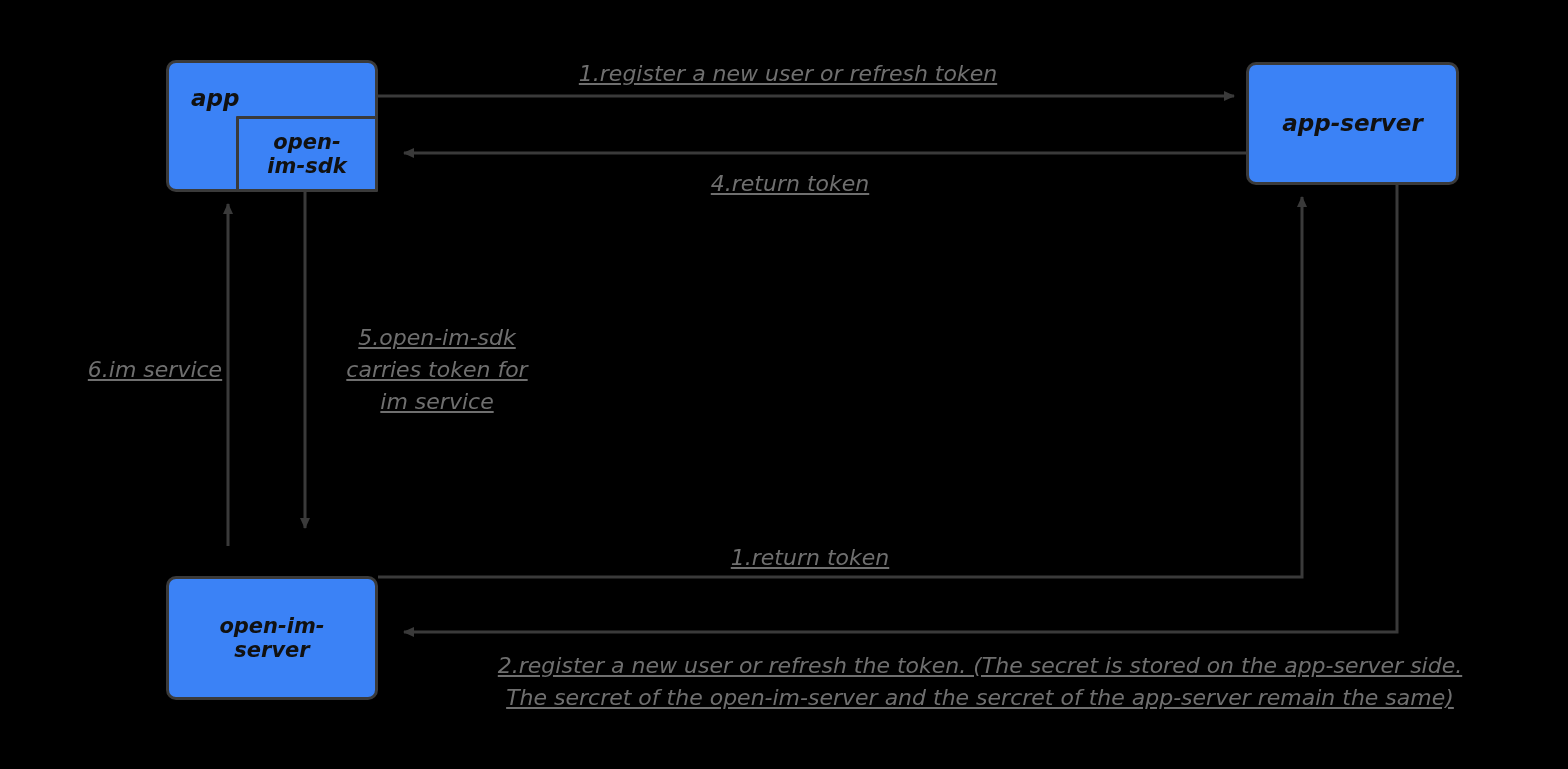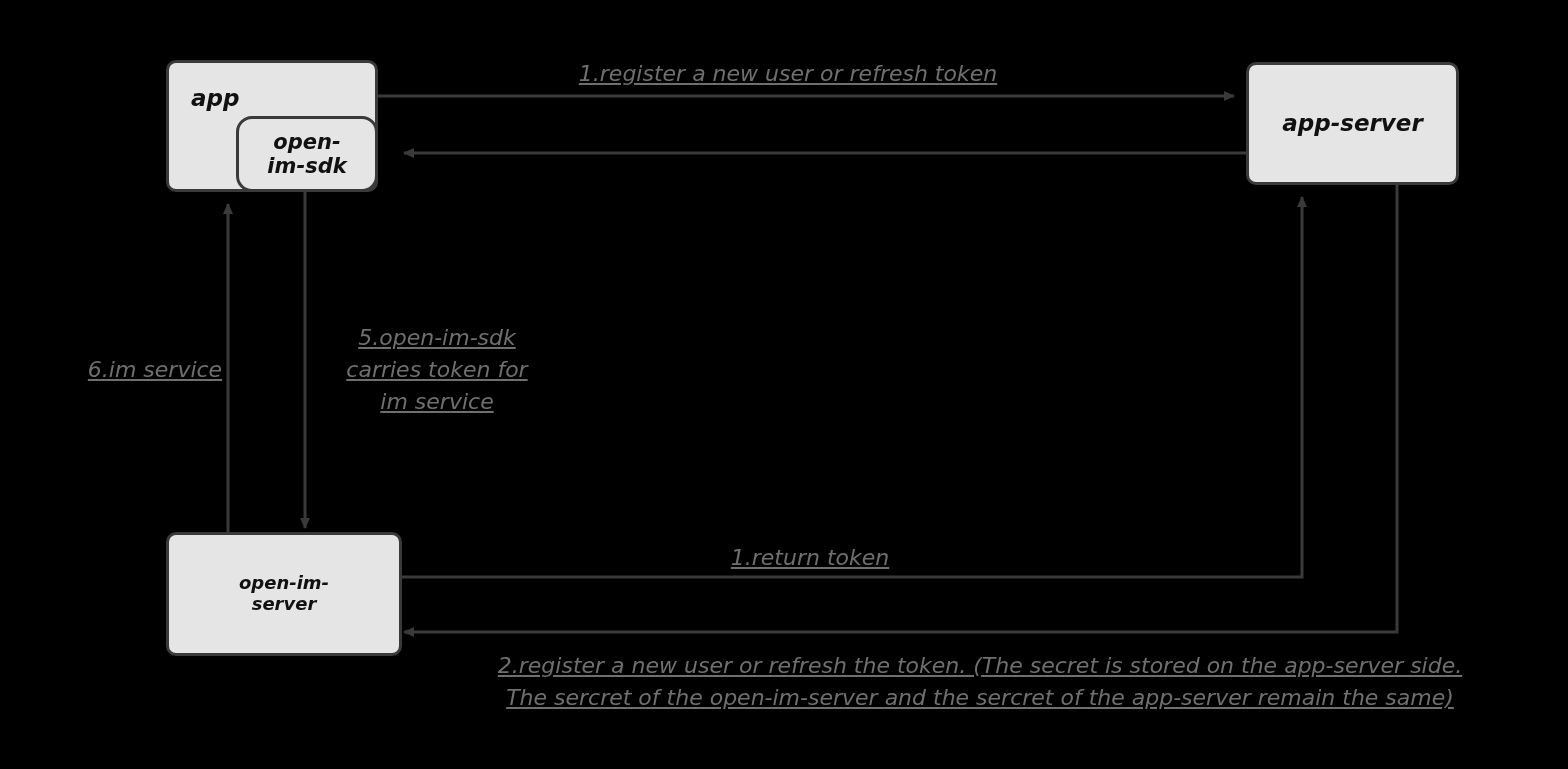--- a/index.html
+++ b/index.html
@@ -17,21 +17,21 @@
   }
   svg#wires {
     position: absolute;
     left: 0;
     top: 0;
     width: 1568px;
     height: 769px;
   }
   .node {
     position: absolute;
-    background: #e5e5e5;
+    background: #3b82f6;
     border: 3px solid #3a3a3a;
     border-radius: 10px;
     box-sizing: border-box;
     display: flex;
     align-items: center;
     justify-content: center;
     text-align: center;
     color: #111111;
     font-style: italic;
     font-weight: bold;
@@ -50,35 +50,35 @@
     justify-content: flex-start;
     padding: 22px 0 0 22px;
     font-size: 23px;
   }
   .node-sdk {
     left: 236px;
     top: 116px;
     width: 142px;
     height: 76px;
     font-size: 21px;
-    border-radius: 16px;
+    border-radius: 1px;
   }
   .node-appserver {
     left: 1246px;
     top: 62px;
     width: 213px;
     height: 123px;
     font-size: 23px;
   }
   .node-imserver {
     left: 166px;
-    top: 532px;
-    width: 236px;
+    top: 576px;
+    width: 212px;
     height: 124px;
-    font-size: 18px;
+    font-size: 21px;
   }
   .edge-label {
     position: absolute;
     color: #6f6f6f;
     font-style: italic;
     font-size: 22px;
     line-height: 1.45;
     white-space: pre-line;
     text-align: center;
     text-decoration: underline;
@@ -139,20 +139,21 @@
   <div class="node node-appserver">
     <span class="node-label">app-server</span>
   </div>
 
   <div class="node node-imserver">
     <span class="node-label">open-im-
 server</span>
   </div>
 
   <div class="edge-label lbl-1">1.register a new user or refresh token</div>
+  <div class="edge-label lbl-4">4.return token</div>
   <div class="edge-label lbl-3">1.return token</div>
   <div class="edge-label lbl-5">5.open-im-sdk
 carries token for
 im service</div>
   <div class="edge-label lbl-6">6.im service</div>
   <div class="edge-label lbl-2">2.register a new user or refresh the token. (The secret is stored on the app-server side.
 The sercret of the open-im-server and the sercret of the app-server remain the same)</div>
 
 </div>
 

